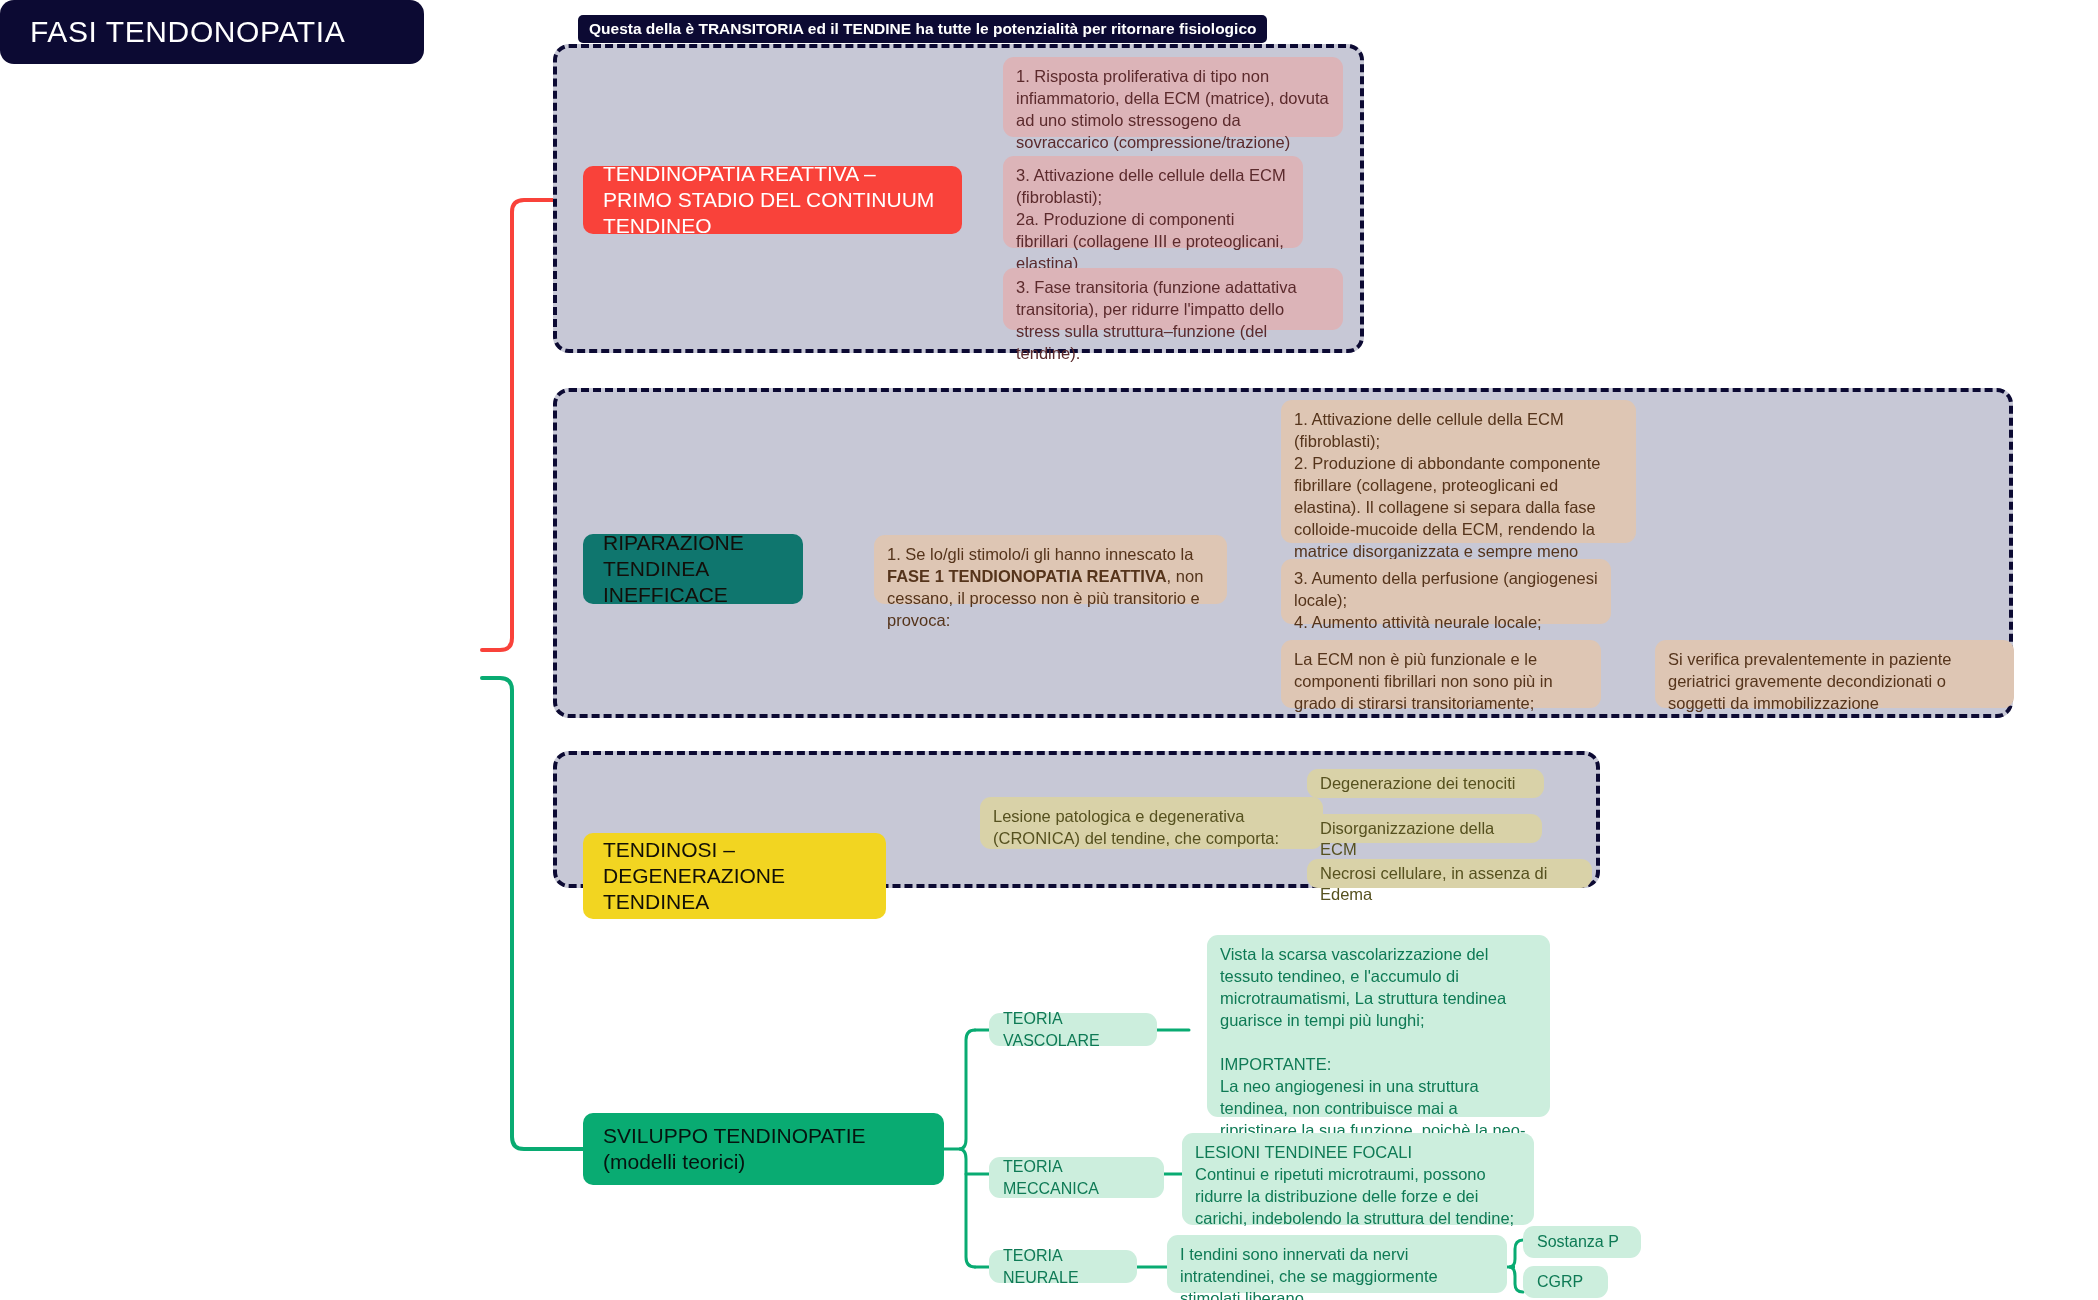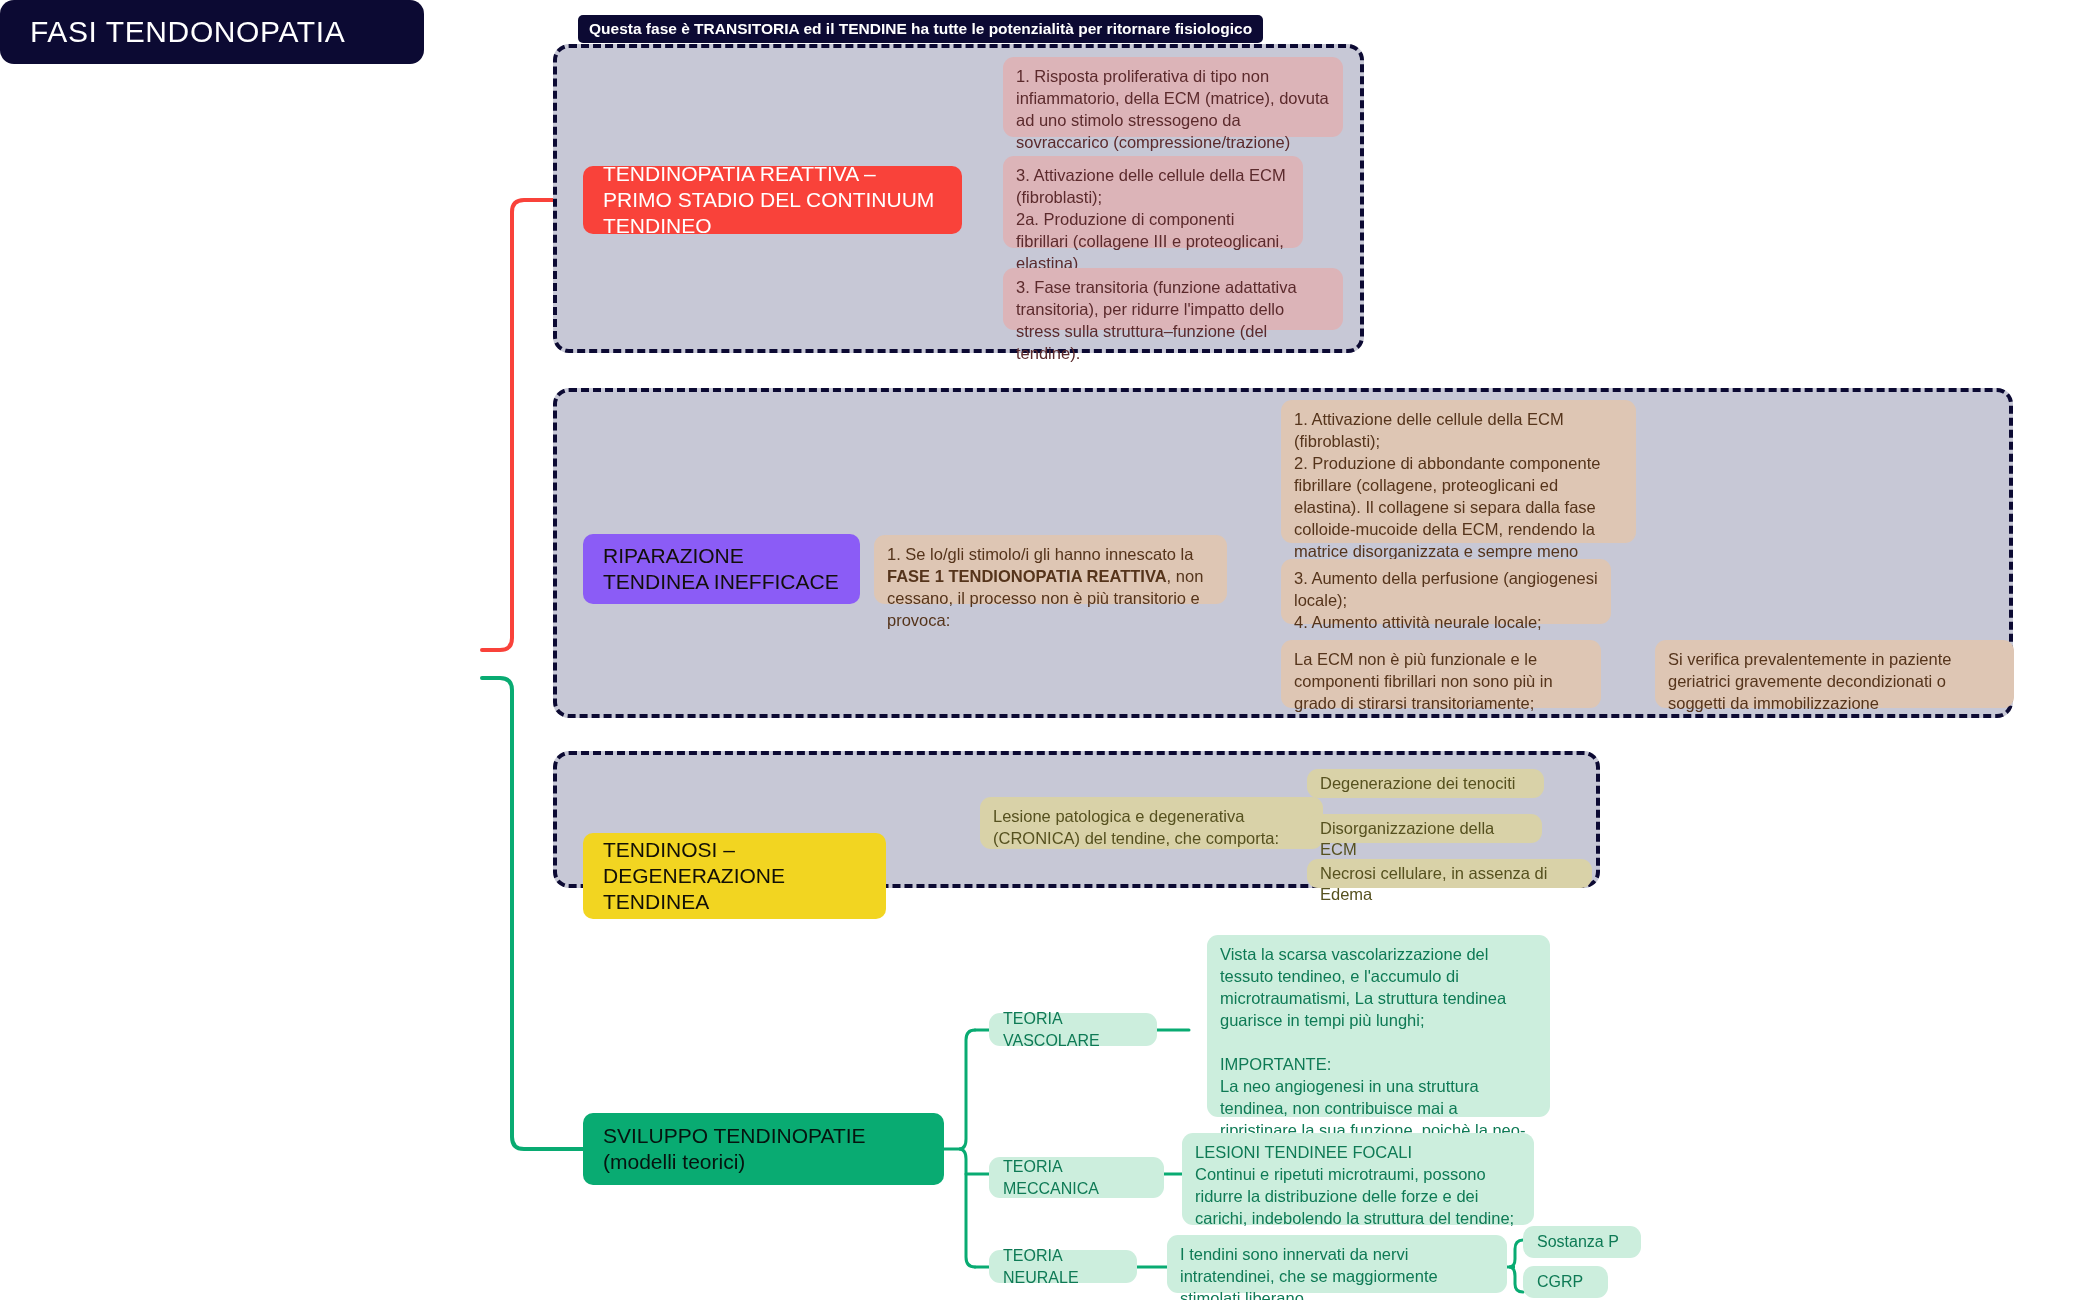--- a/index.html
+++ b/index.html
@@ -38,21 +38,21 @@
     font-size:15.5px;font-weight:bold;white-space:nowrap;z-index:6;
   }
 
   
   .branch{
     position:absolute;box-sizing:border-box;border-radius:10px;
     display:flex;align-items:center;padding:10px 20px;
     font-size:21px;line-height:1.25;
   }
   #n-reattiva{left:583px;top:166px;width:379px;height:68px;background:#f9423a;color:#fff;}
-  #n-riparazione{left:583px;top:534px;width:277px;height:70px;background:#8b5cf6;color:#120f0a;}
+  #n-riparazione{left:583px;top:534px;width:220px;height:70px;background:#0f766e;color:#120f0a;}
   #n-tendinosi{left:583px;top:833px;width:303px;height:86px;background:#f2d521;color:#121007;}
   #n-sviluppo{left:583px;top:1113px;width:361px;height:72px;background:#09ab72;color:#06140f;}
 
   
   .leaf{
     position:absolute;box-sizing:border-box;border-radius:11px;
     padding:9px 13px;font-size:16.5px;line-height:1.33;
   }
   .pink{background:#dcb4b8;color:#5b2a2c;}
   .tan{background:#dec6b4;color:#55341b;}
@@ -131,21 +131,21 @@
     <path d="M1137 1267 L1167 1267" fill="none" stroke="#09ab72" stroke-width="3" stroke-linecap="round"></path>
 
     <path d="M1507 1267 L1515 1267" fill="none" stroke="#09ab72" stroke-width="3"></path>
     <path d="M1523 1240 Q1515 1240 1515 1249 L1515 1259 Q1515 1267 1509 1267 Q1515 1267 1515 1276 L1515 1284 Q1515 1292 1523 1292" fill="none" stroke="#09ab72" stroke-width="3" stroke-linecap="round"></path>
   </svg>
 
   <div class="section" id="sec-reattiva"></div>
   <div class="section" id="sec-riparazione"></div>
   <div class="section" id="sec-tendinosi"></div>
 
-  <div class="banner">Questa fase è TRANSITORIA ed il TENDINE ha tutte le potenzialità per ritornare fisiologico</div>
+  <div class="banner">Questa della è TRANSITORIA ed il TENDINE ha tutte le potenzialità per ritornare fisiologico</div>
 
   <div class="root">FASI TENDONOPATIA</div>
 
   <div class="branch" id="n-reattiva">TENDINOPATIA REATTIVA – PRIMO STADIO DEL CONTINUUM TENDINEO</div>
   <div class="leaf pink nowrapline" id="l1a">1. Risposta proliferativa di tipo non infiammatorio, della ECM (matrice), dovuta ad uno stimolo stressogeno da sovraccarico (compressione/trazione)</div>
   <div class="leaf pink nowrapline" id="l1b">3. Attivazione delle cellule della ECM (fibroblasti);
 2a. Produzione di componenti fibrillari (collagene III e proteoglicani, elastina)</div>
   <div class="leaf pink nowrapline" id="l1c">3. Fase transitoria (funzione adattativa transitoria), per ridurre l'impatto dello stress sulla struttura–funzione (del tendine).</div>
 
   <div class="branch" id="n-riparazione">RIPARAZIONE TENDINEA INEFFICACE</div>

